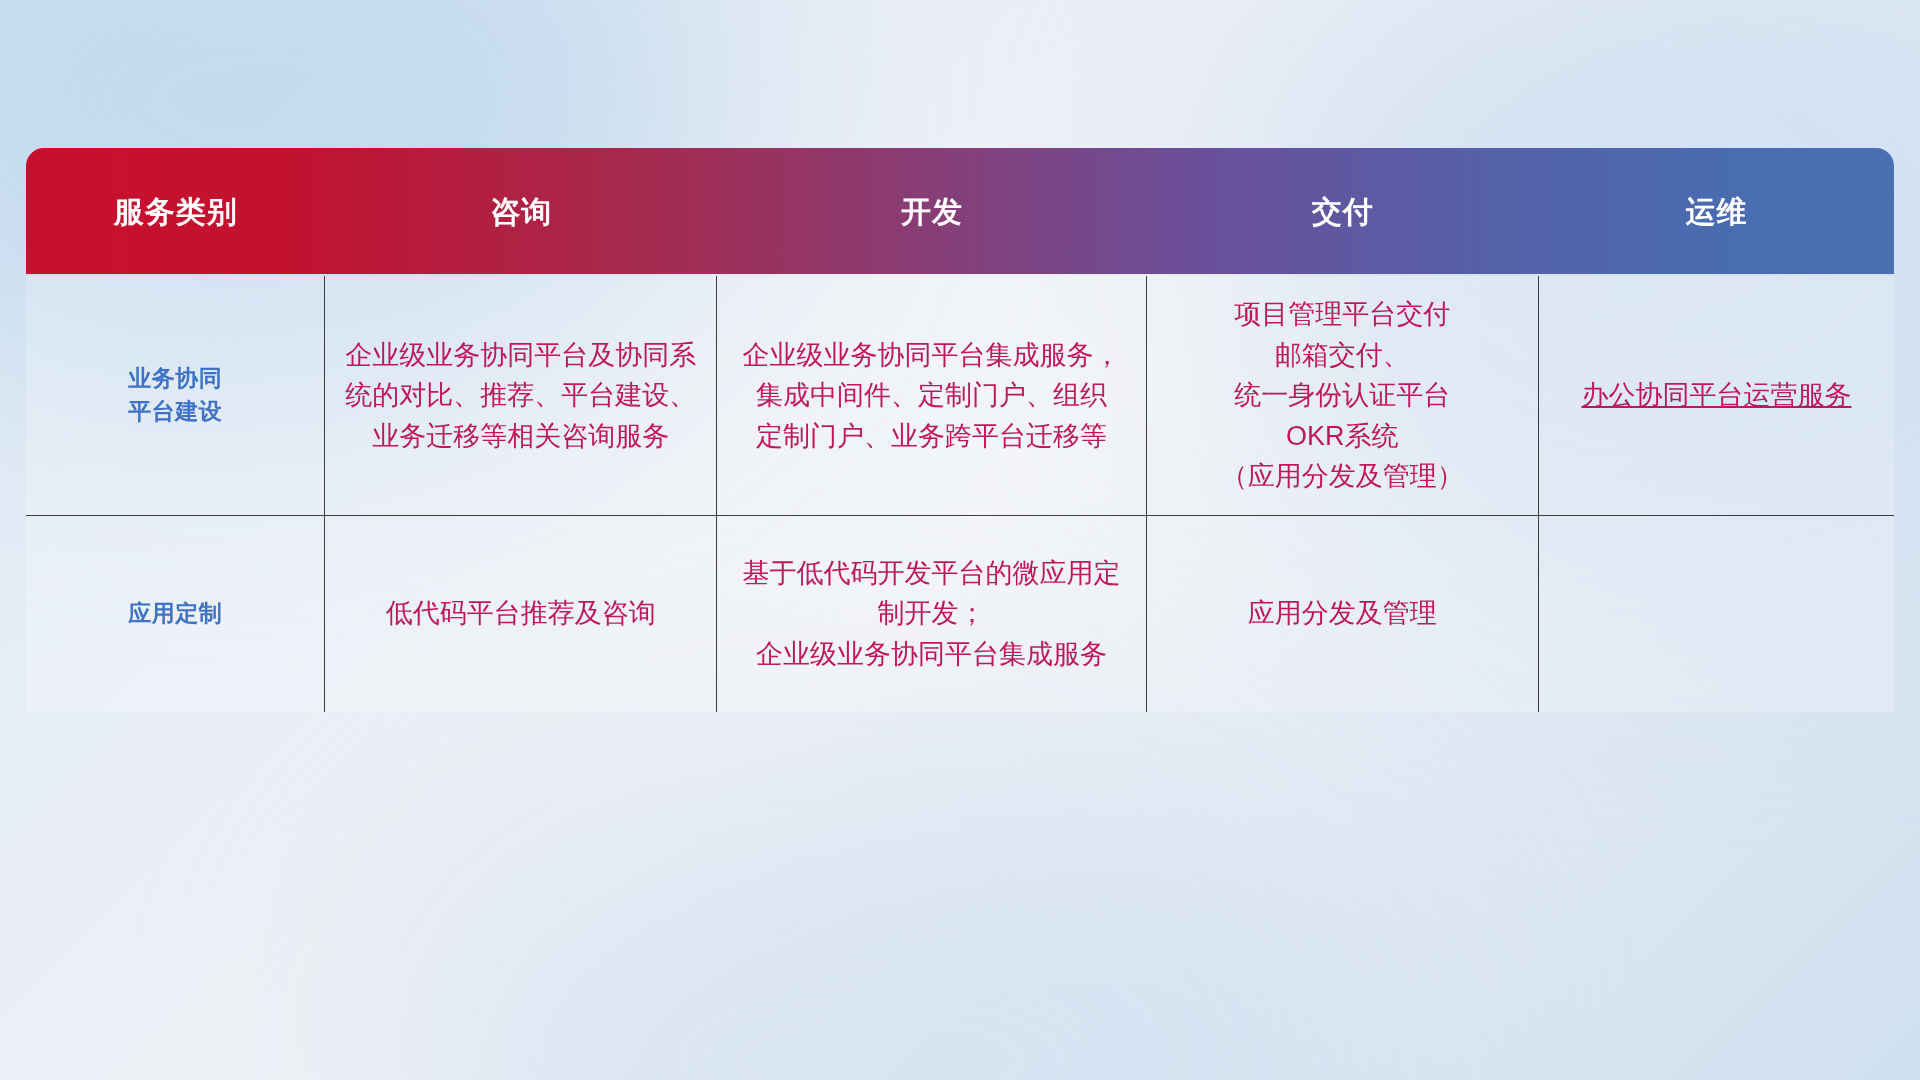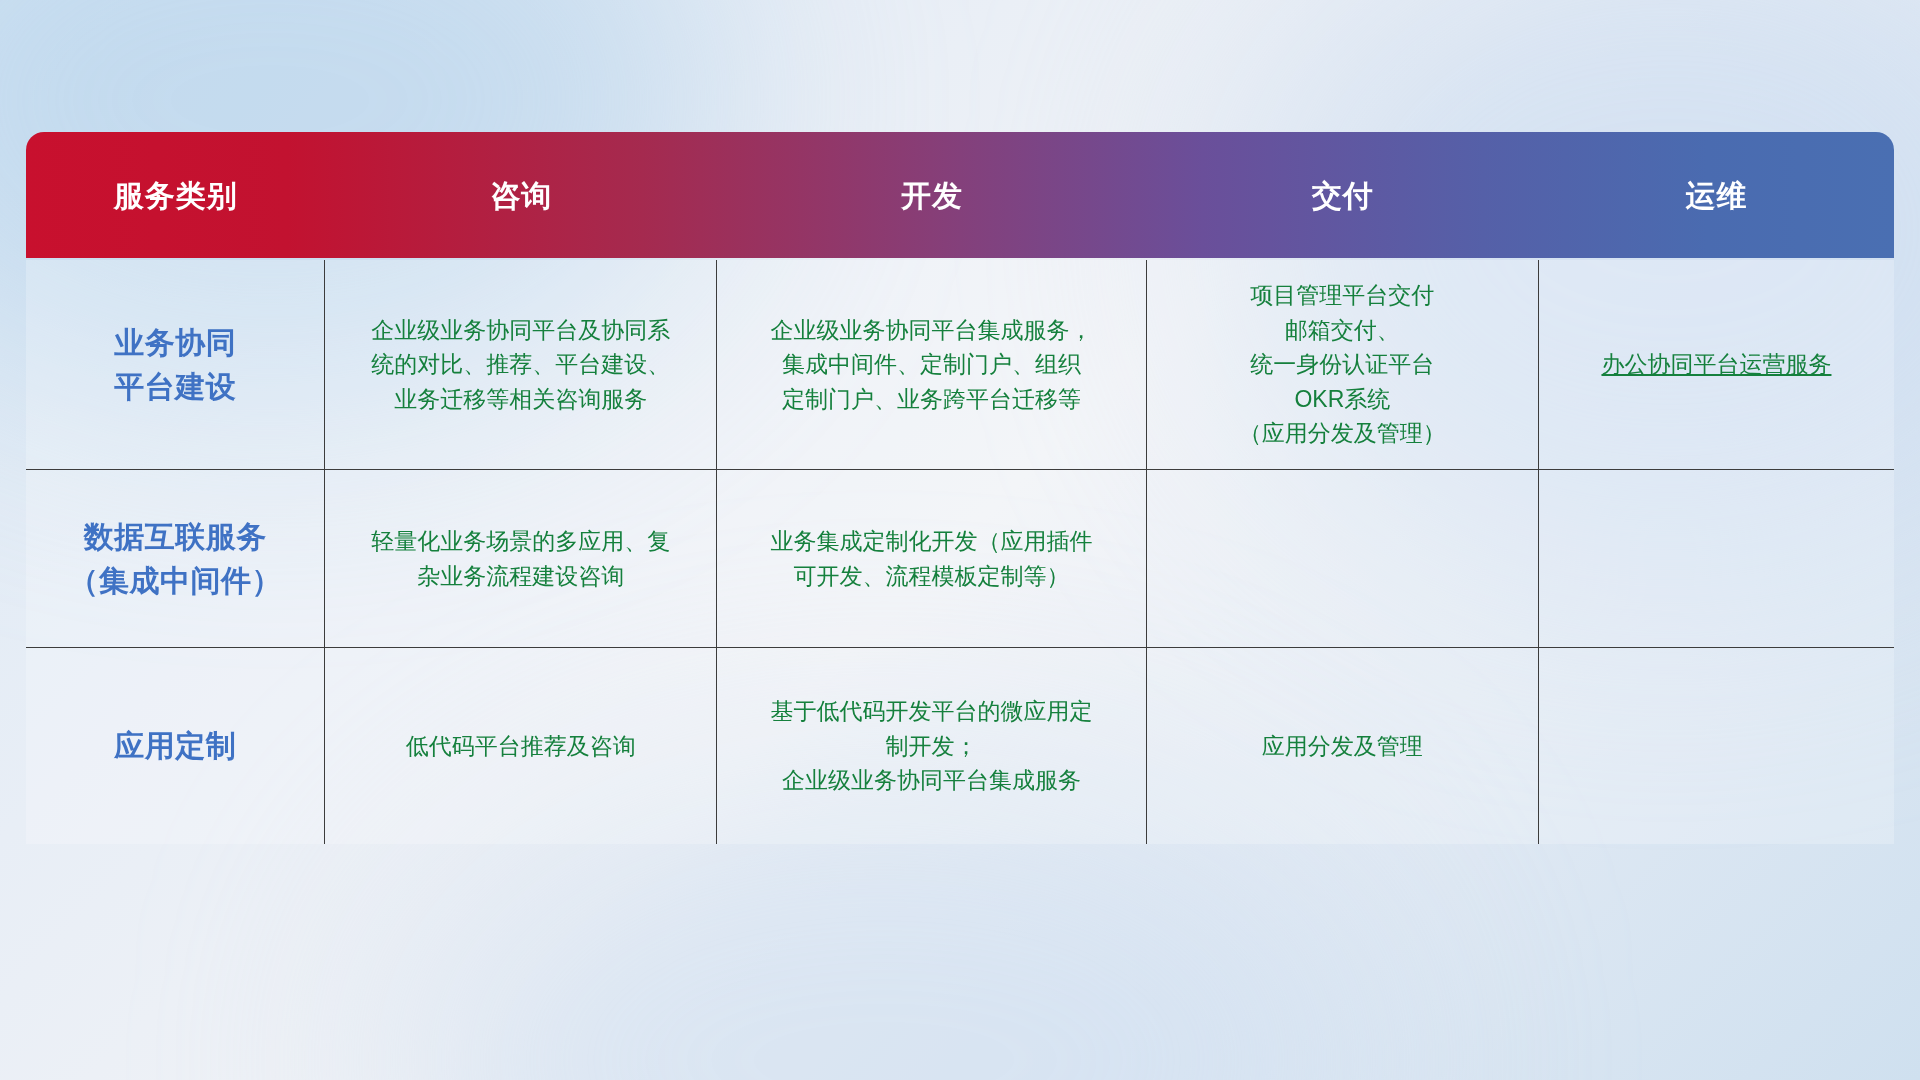--- a/index.html
+++ b/index.html
@@ -32,20 +32,21 @@
     width: 1868px;
     height: 820px;
     box-sizing: border-box;
   }
 
   table.matrix {
     width: 100%;
     border-collapse: separate;
     border-spacing: 0;
     table-layout: fixed;
+    margin-top: 16px;
   }
 
   
   thead th {
     background: transparent;
     color: #ffffff;
     font-size: 30px;
     font-weight: bold;
     letter-spacing: 1px;
     height: 126px;
@@ -67,34 +68,34 @@
     border-radius: 18px 18px 0 0;
     z-index: 0;
   }
   thead th span { position: relative; z-index: 2; }
 
   
   tbody td {
     background: rgba(255,255,255,0.22);
     border-right: 1.5px solid #3c3c3c;
     border-bottom: 1.5px solid #3c3c3c;
-    color: #15803d;
-    font-size: 23px;
+    color: #be185d;
+    font-size: 27px;
     line-height: 1.5;
     text-align: center;
     vertical-align: middle;
     padding: 18px 16px;
     box-sizing: border-box;
   }
   tbody tr:last-child td { border-bottom: none; }
   tbody td.col-0 {
     border-right: 1.5px solid #3c3c3c;
     color: #3f72c4;
     font-weight: bold;
-    font-size: 30px;
+    font-size: 23px;
     line-height: 1.45;
     letter-spacing: 0.5px;
   }
   tbody td.col-last { border-right: none; text-decoration: underline; }
   tbody td.empty { }
 
   tbody tr.row-0 td { height: 210px; }
   tbody tr.row-1 td { height: 178px; }
   tbody tr.row-2 td { height: 196px; }
 
@@ -161,42 +162,20 @@
             <span>（应用分发及管理）</span>
           </div>
         </td>
         <td class="col-last">
           <div class="cell-lines">
             <span>办公协同平台运营服务</span>
           </div>
         </td>
       </tr>
 
-      <tr class="row-1">
-        <td class="col-0">
-          <div class="cell-lines">
-            <span>数据互联服务</span>
-            <span>（集成中间件）</span>
-          </div>
-        </td>
-        <td>
-          <div class="cell-lines">
-            <span>轻量化业务场景的多应用、复</span>
-            <span>杂业务流程建设咨询</span>
-          </div>
-        </td>
-        <td>
-          <div class="cell-lines">
-            <span>业务集成定制化开发（应用插件</span>
-            <span>可开发、流程模板定制等）</span>
-          </div>
-        </td>
-        <td class="empty"></td>
-        <td class="col-last empty"></td>
-      </tr>
 
       <tr class="row-2">
         <td class="col-0">
           <div class="cell-lines">
             <span>应用定制</span>
           </div>
         </td>
         <td>
           <div class="cell-lines">
             <span>低代码平台推荐及咨询</span>

